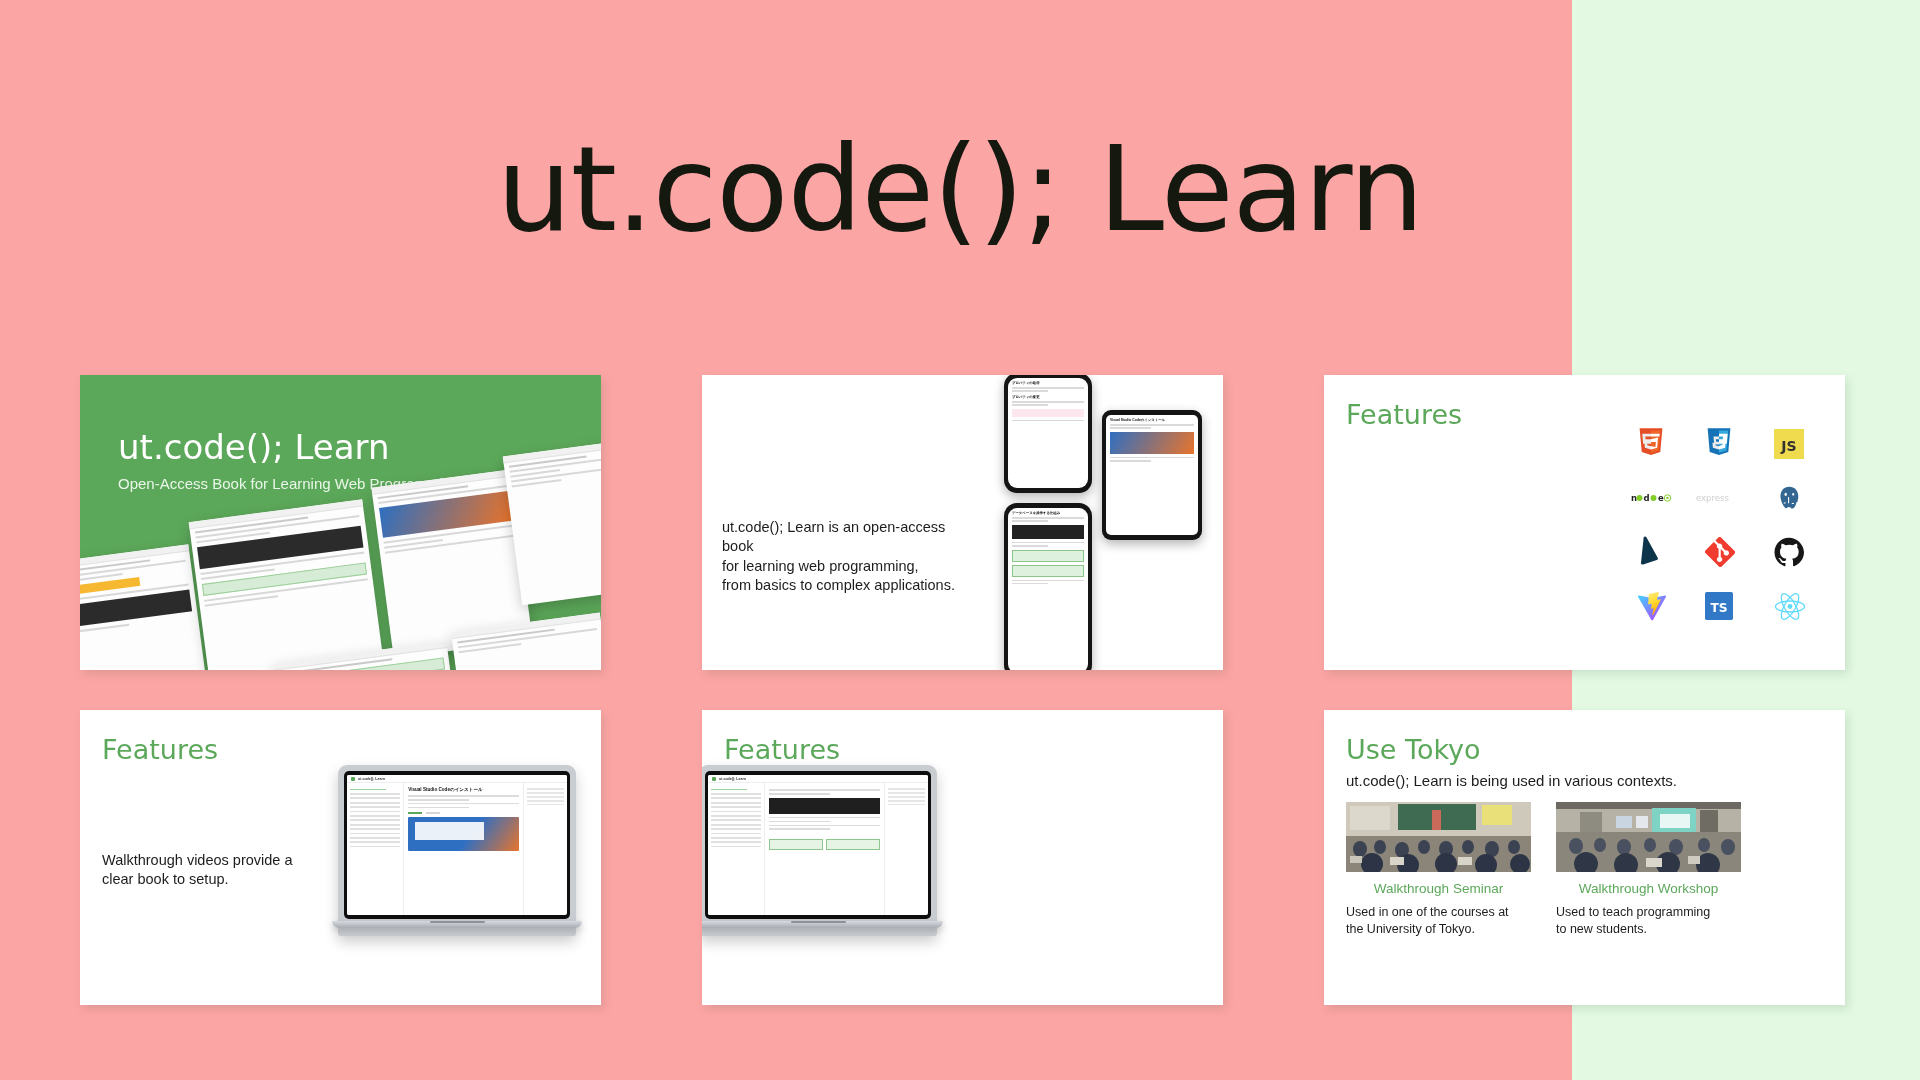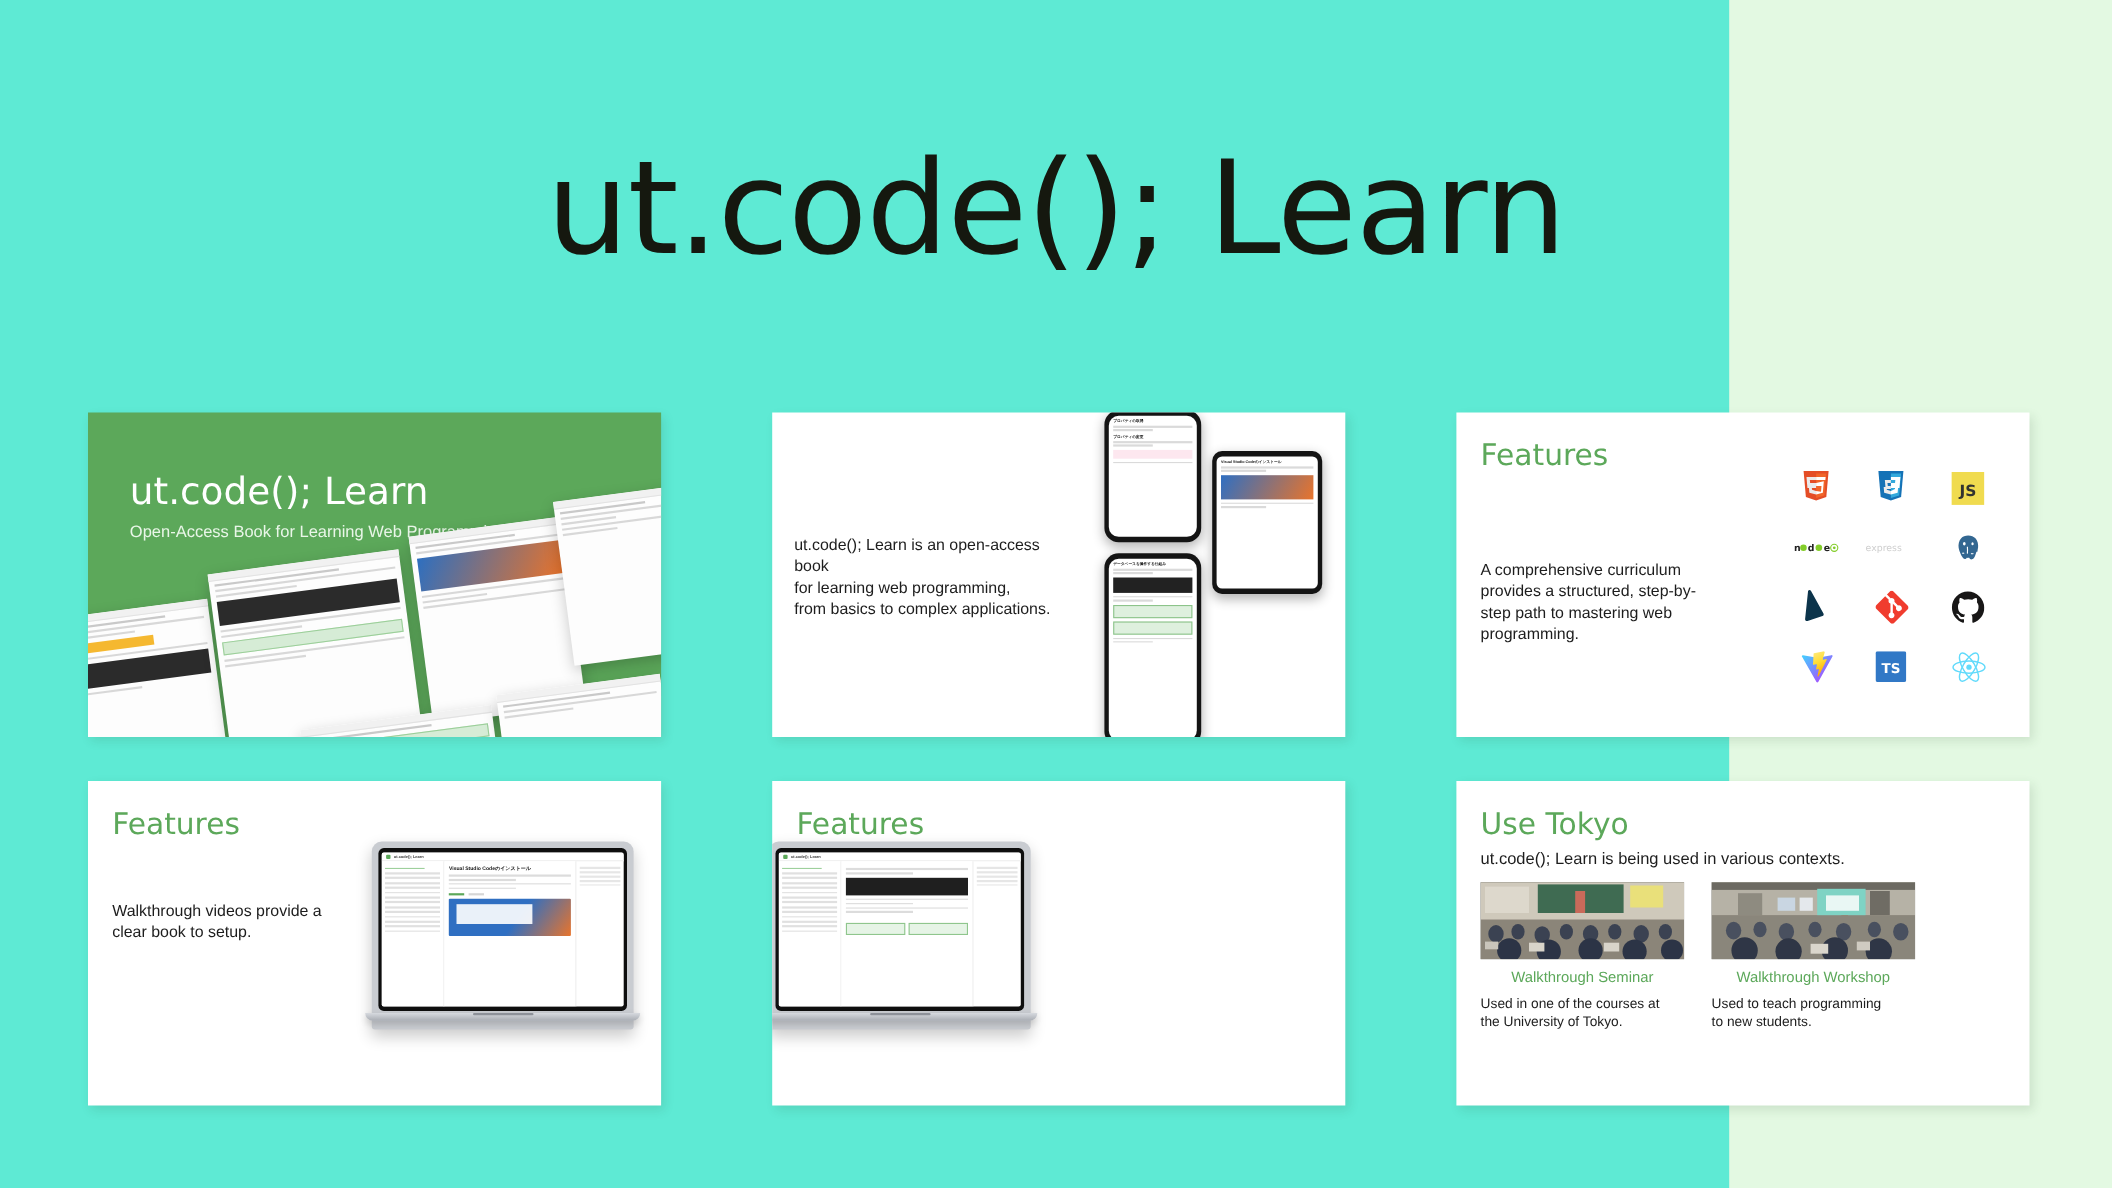--- a/index.html
+++ b/index.html
@@ -2,21 +2,21 @@
 <html><head>
 <meta charset="utf-8">
 <style>
   * { margin:0; padding:0; box-sizing:border-box; }
   html, body {
     width:1920px; height:1080px;
     background:#e3f9e2;
     font-family:"Liberation Sans", sans-serif;
     overflow:hidden;
   }
-  .page { position:relative; width:1572px; height:1080px; background:#5eead4; }
+  .page { position:relative; width:1572px; height:1080px; background:#fca5a5; }
 
   
   .main-title {
     position:absolute; top:130px; left:0; width:1920px;
     text-align:center;
     font-size:118px; font-weight:400; color:#15180f;
     letter-spacing:-1px; line-height:1;
     font-family:"DejaVu Sans", sans-serif;
   }
 
@@ -32,21 +32,21 @@
   .c1 { left:622px; }
   .c2 { left:1244px; }
 
   .card-h {
     position:absolute; left:22px; top:24px;
     font-size:27px; color:#5ca85a; font-weight:400;
     font-family:"DejaVu Sans", sans-serif;
   }
   .card-p {
     position:absolute; font-size:14.5px; color:#1d1d1d;
-    line-height:1.33; white-space:pre-line;
+    line-height:1.33; white-space:pre-line;margin-top:31px;
   }
 
   
   .hero { background:#5ca85a; }
   .hero-title {
     position:absolute; left:38px; top:52px;
     font-size:34px; color:#ffffff; font-weight:400;
     font-family:"DejaVu Sans", sans-serif;
   }
   .hero-sub {
@@ -266,24 +266,20 @@
             <div class="mini-img"></div>
                 <div class="mini-l"></div>
                 <div class="mini-l s"></div>
           </div>
             </div>
         </div>
       </div>
 
       <div class="card c2">
         <div class="card-h">Features</div>
-        <p class="card-p card3-text">A comprehensive curriculum
-provides a structured, step-by-
-step path to mastering web
-programming.</p>
         <div class="logos">
 
           <div class="logo">
             <svg width="28" height="32" viewBox="0 0 32 36">
                 <path fill="#e44d26" d="M3 0h26l-2.4 27L16 30.5 5.4 27z"></path>
                 <path fill="#f16529" d="M16 2.5v25.6l8.6-2.8L26.6 2.5z"></path>
                 <path fill="#ebebeb" d="M16 12.5H9.8l-.3-3.2H16V6.2H6l.1 1.2.9 10.2H16z"></path>
                 <path fill="#ebebeb" d="M16 20.6l-4.2-1.1-.3-3h-3l.5 5.9 7 1.9z"></path>
                 <path fill="#fff" d="M16 12.5v3.1h5.6l-.5 5.9L16 20.6v3.7l7-1.9 1-11.9zM16 6.2v3.1h9.6l.3-3.1z"></path>
               </svg>

